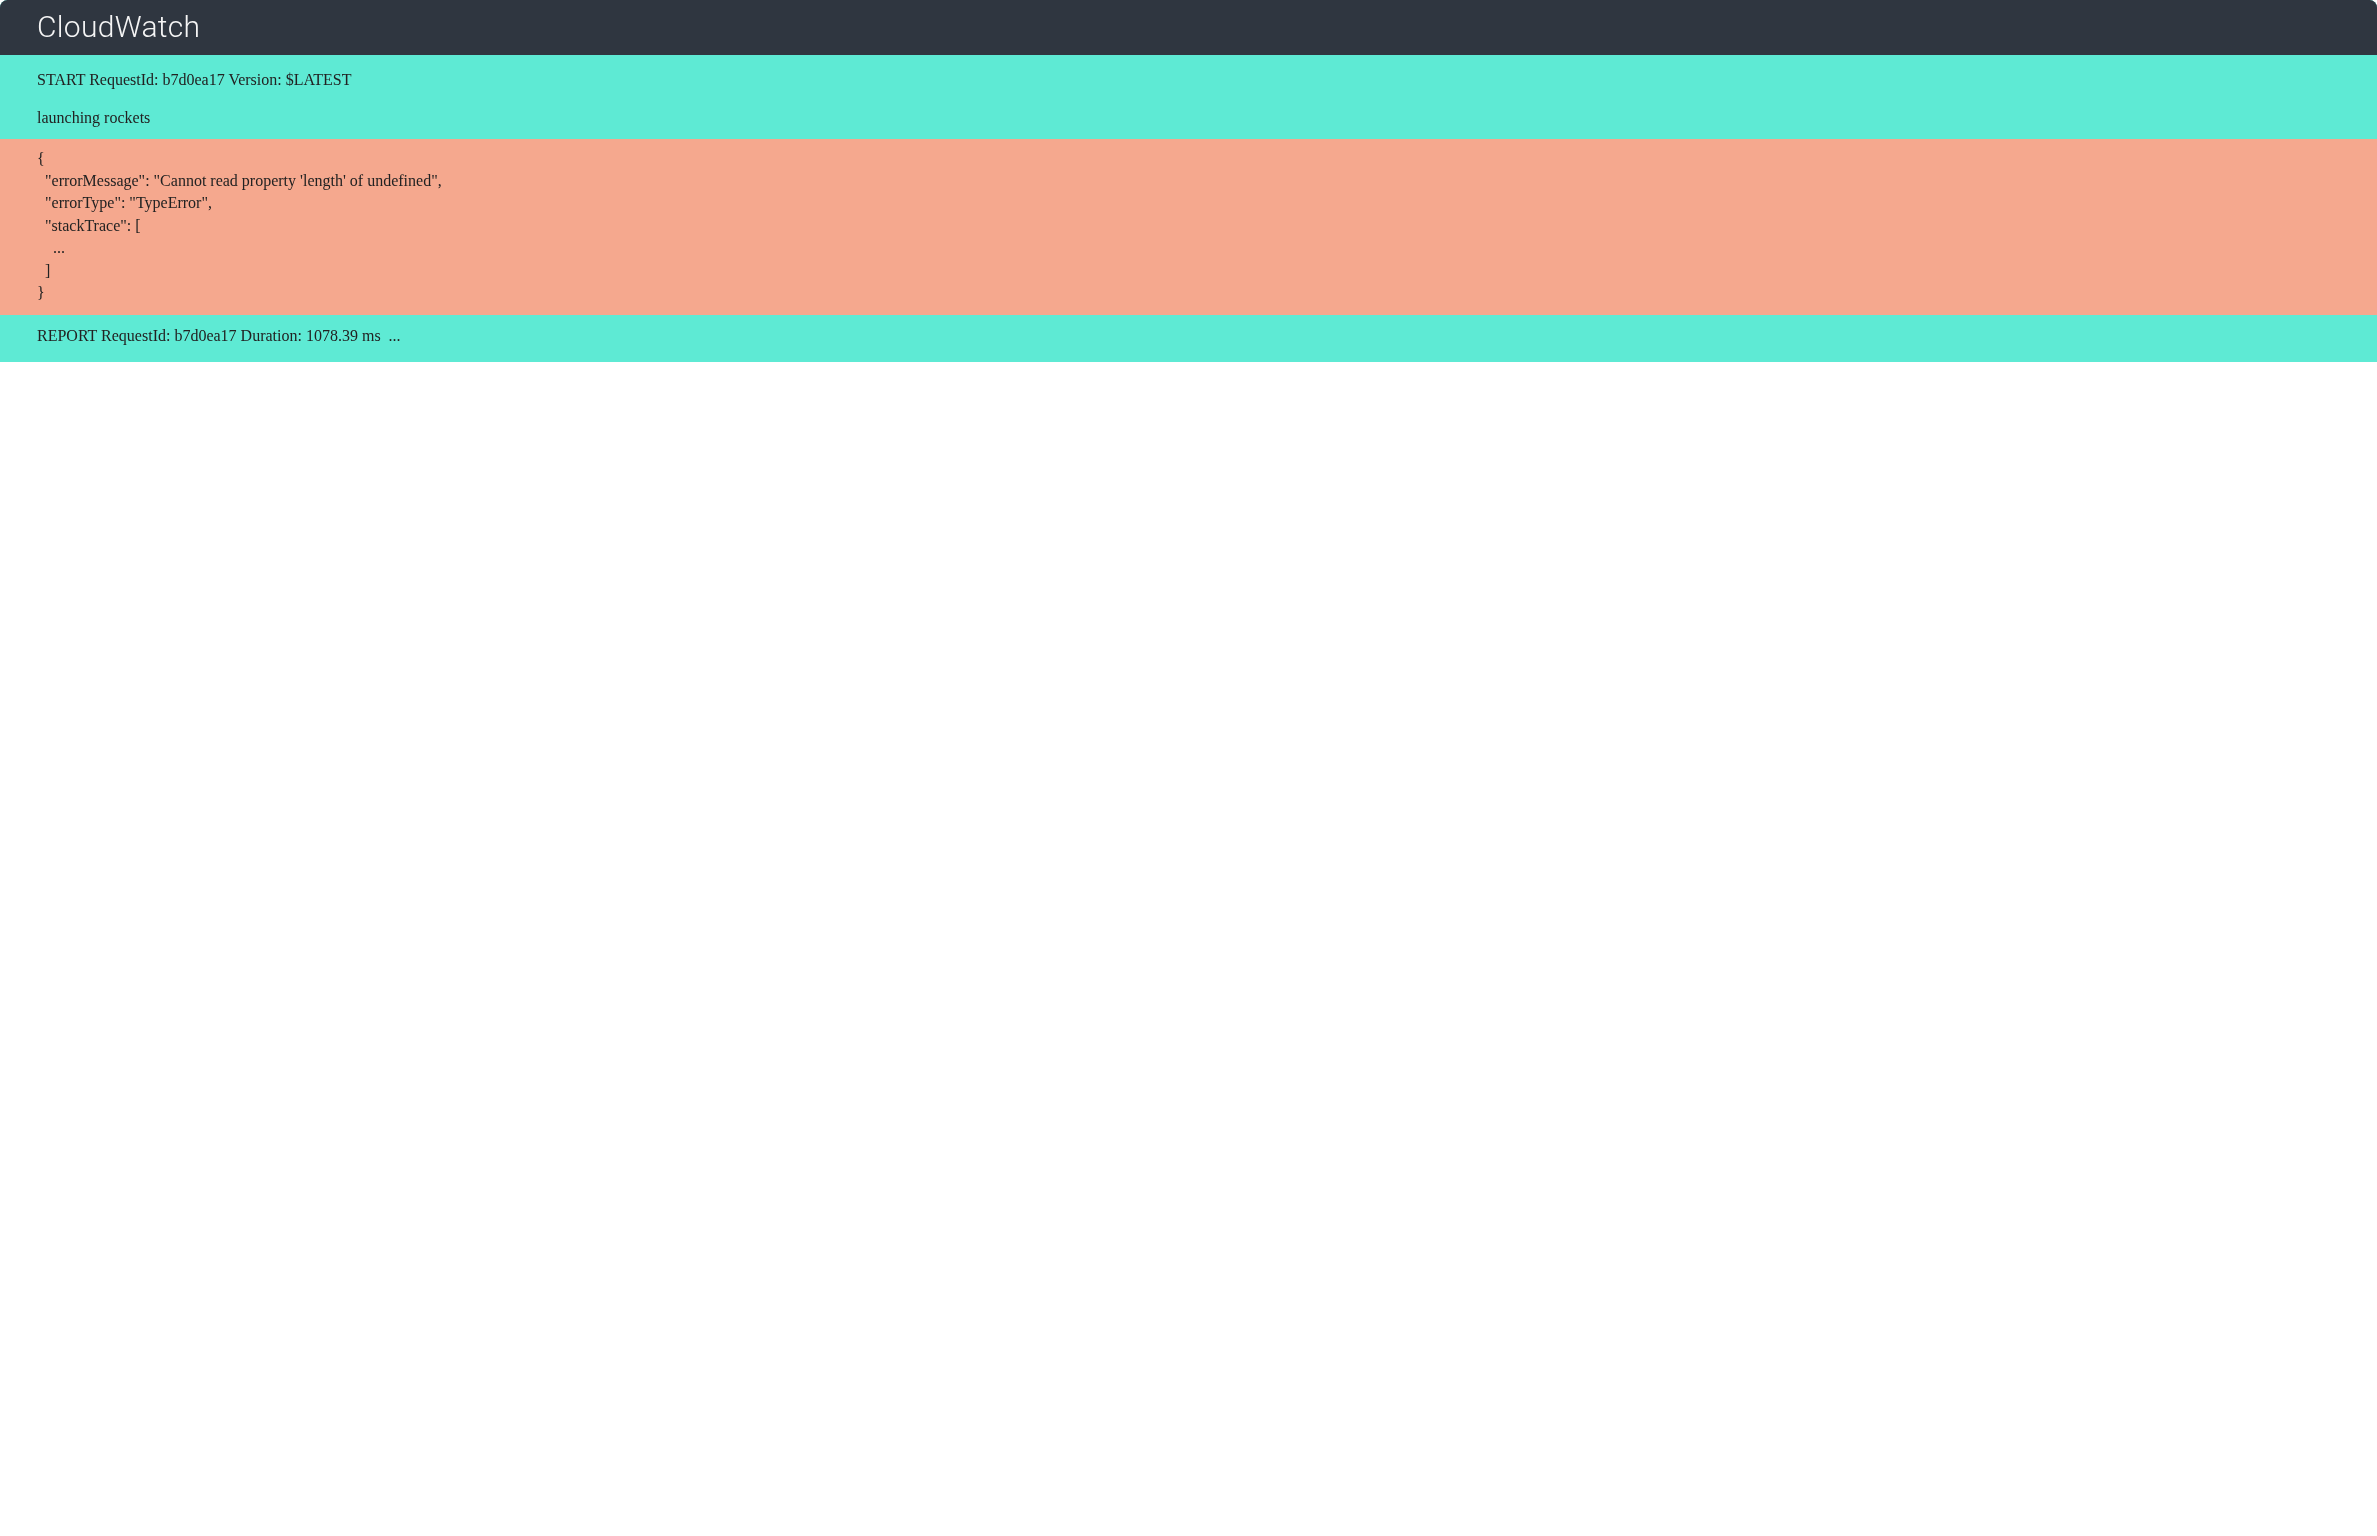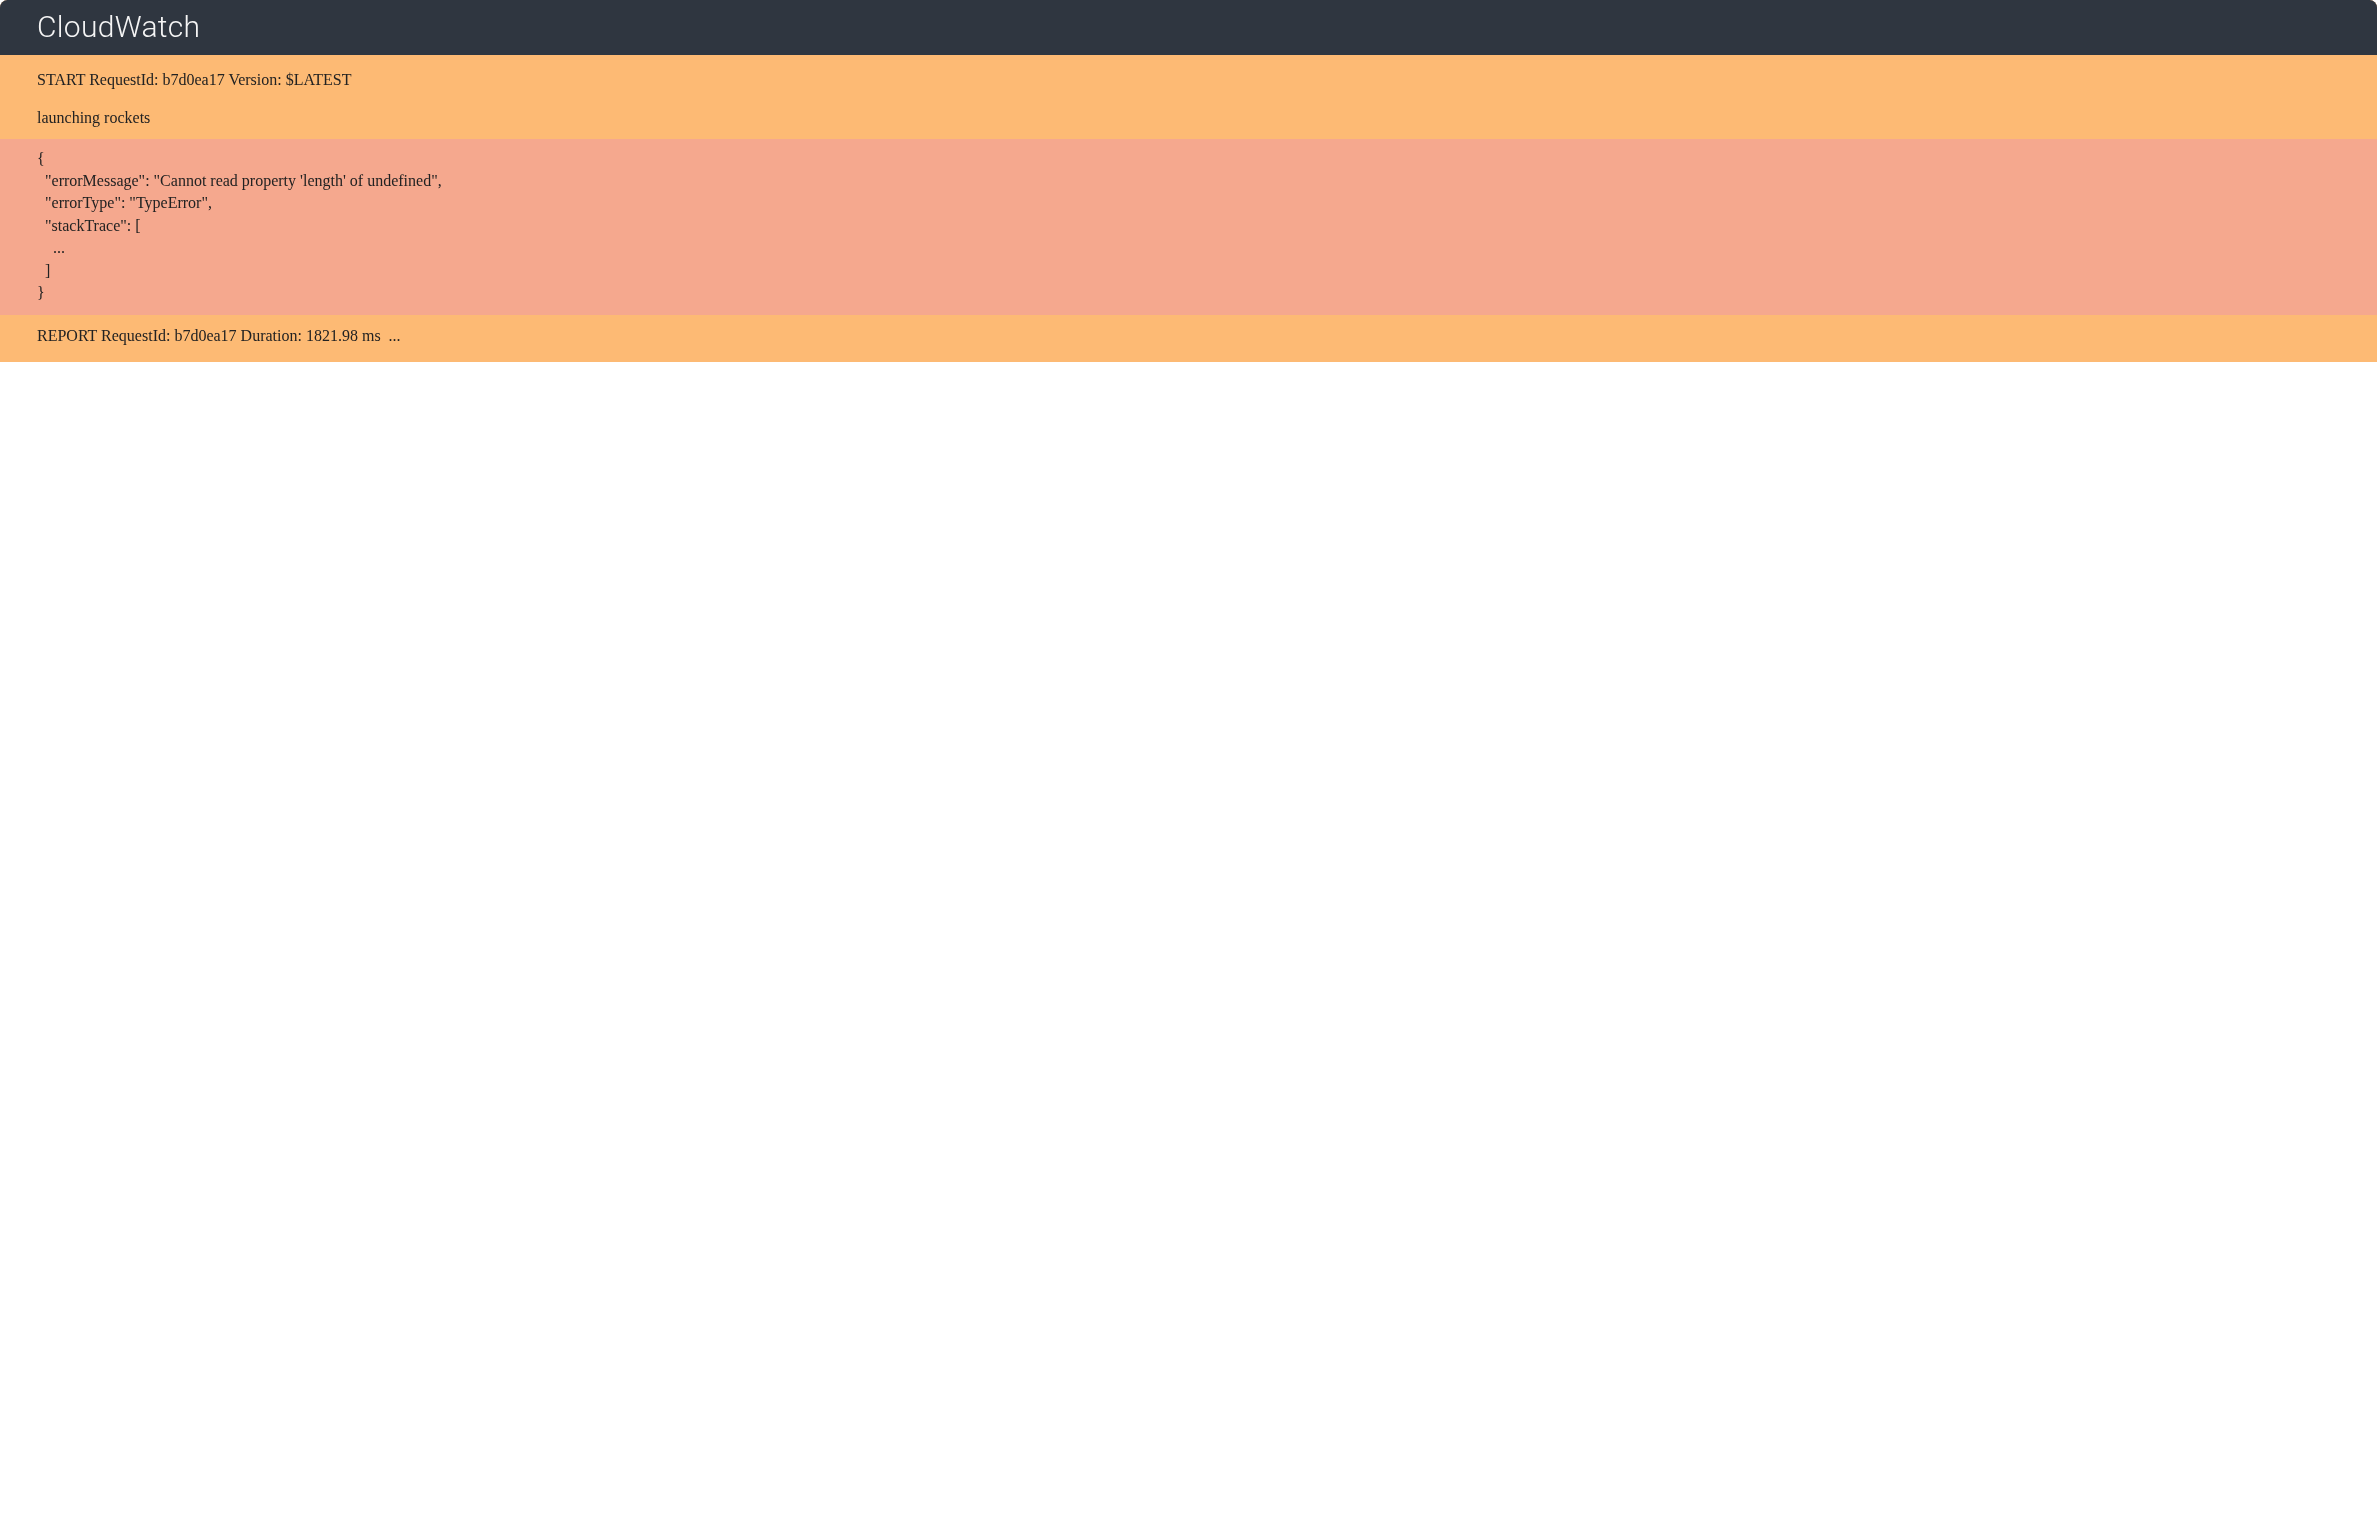--- a/index.html
+++ b/index.html
@@ -3,21 +3,21 @@
   <meta charset="utf-8">
   <style>
     * { margin: 0; padding: 0; box-sizing: border-box; }
     html, body { width: 100%; height: 100%; }
     body {
       background: #ffffff;
       font-family: -apple-system, BlinkMacSystemFont, "Segoe UI", Roboto, sans-serif;
     }
     .window {
       width: 100%;
-      background: #fdba74;
+      background: #5eead4;
       border-radius: 7.4px 7.4px 0 0;
       overflow: hidden;
     }
     .titlebar {
       background: #2f3640;
       color: #f5f5f5;
       padding: 8.7px 37px 11px 37px;
       font-size: 30px;
       font-weight: 300;
       letter-spacing: 0.3px;
@@ -62,17 +62,17 @@
 
     <div class="error-block">{
   "errorMessage": "Cannot read property 'length' of undefined",
   "errorType": "TypeError",
   "stackTrace": [
     ...
   ]
 }</div>
 
 
-    <div class="log-line">REPORT RequestId: b7d0ea17 Duration: 1821.98 ms  ...</div>
+    <div class="log-line">REPORT RequestId: b7d0ea17 Duration: 1078.39 ms  ...</div>
   </div>
 
 </div>
 
 
 </body></html>

